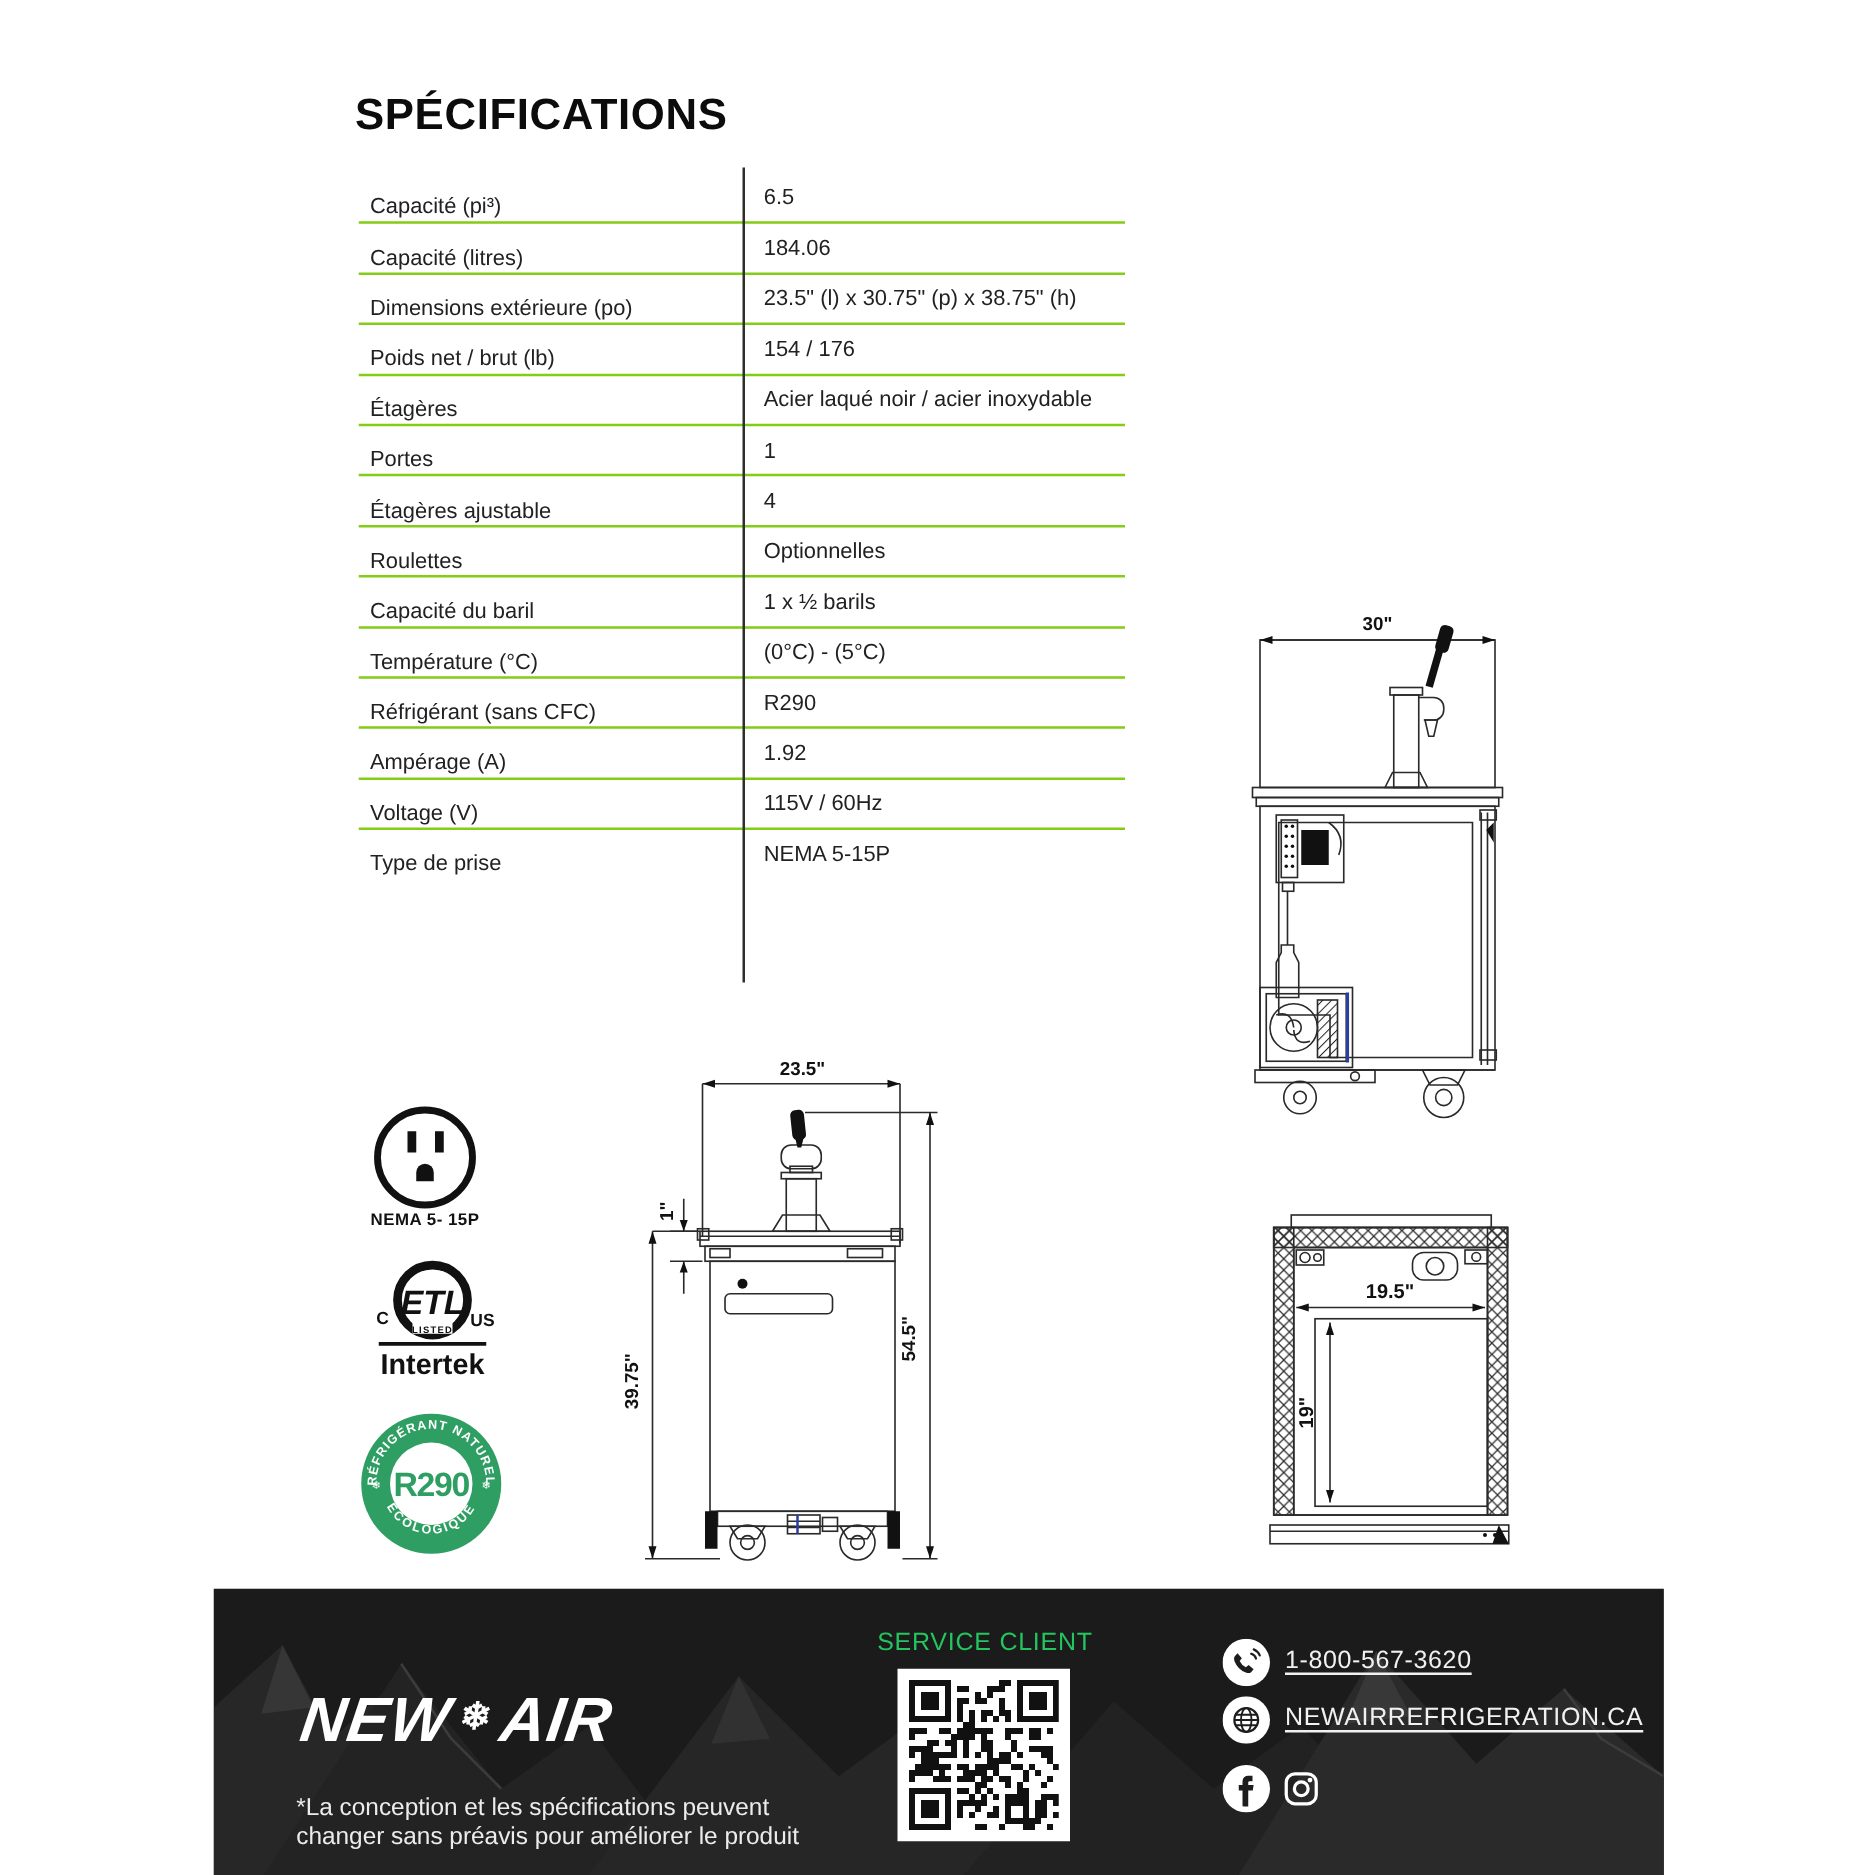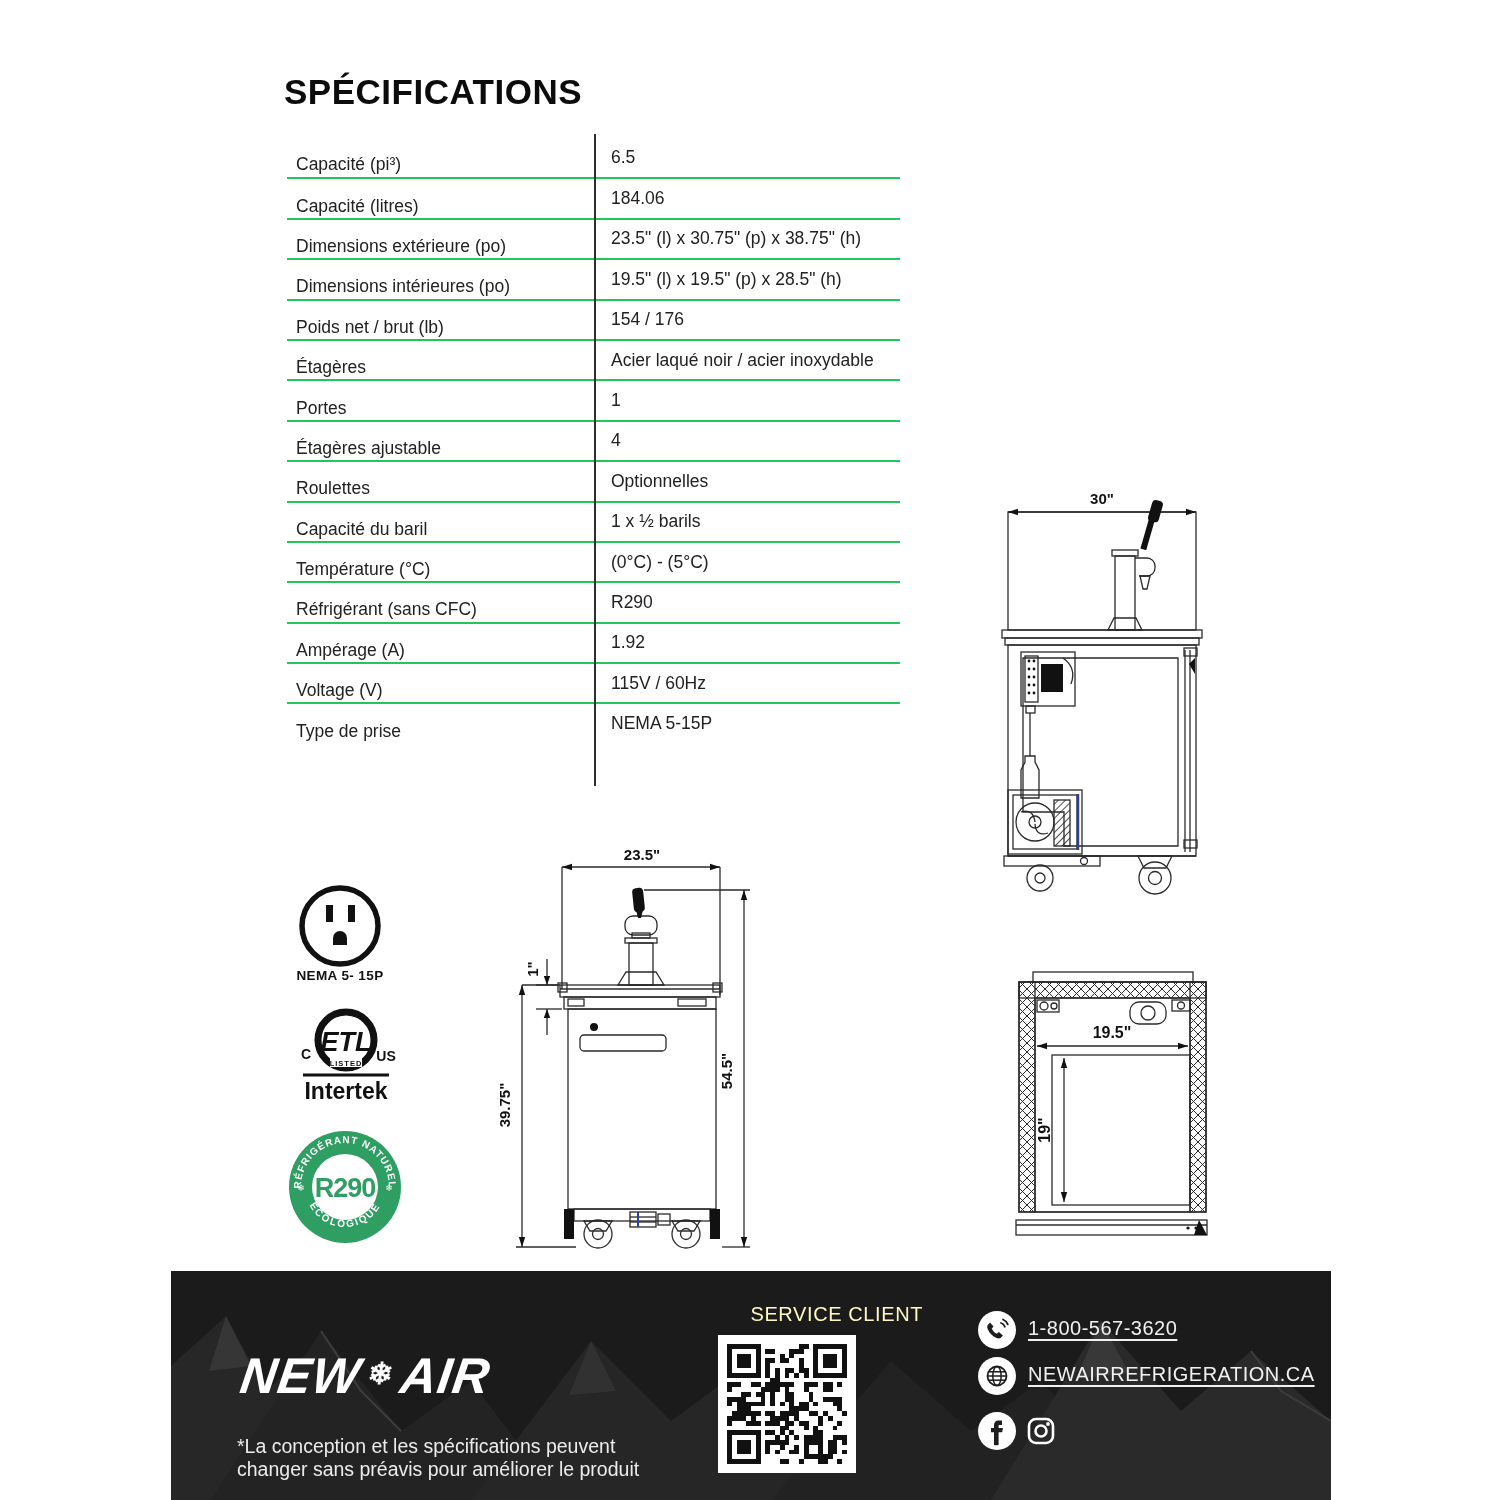--- a/index.html
+++ b/index.html
@@ -8,40 +8,40 @@
   .abs{position:absolute;}
 
   
   .title{position:absolute;left:284px;top:72px;font-size:35px;font-weight:900;
          letter-spacing:.5px;color:#0c0c0c;}
 
   
   .spec-table{position:absolute;left:287px;top:137px;width:613px;}
   .spec-divider{position:absolute;left:307px;top:-3px;width:2px;height:652px;background:#2e2e2e;}
   .spec-row{display:flex;align-items:center;height:40.4px;box-sizing:border-box;}
-  .spec-row + .spec-row{border-top:2px solid #22c55e;}
+  .spec-row + .spec-row{border-top:2px solid #84cc16;}
   .spec-label{width:308px;padding-left:9px;box-sizing:border-box;font-size:17.5px;color:#212121;margin-top:15px;}
   .spec-value{flex:1;padding-left:16px;font-size:17.5px;color:#212121;}
 
   
   svg text{font-family:"Liberation Sans",sans-serif;}
   .dim{font-weight:700;font-size:15px;fill:#111;}
   .lineart{stroke:#2a2a2a;fill:none;stroke-width:1.3px;}
 
   
   .cert-label{font-weight:700;fill:#111;}
 
   
   .footer{position:absolute;left:171px;top:1271px;width:1160px;height:229px;background:#1b1b1b;overflow:hidden;}
   .brand{position:absolute;left:70px;top:76px;display:flex;align-items:center;gap:7px;
          color:#fff;font-weight:900;font-style:italic;font-size:50px;letter-spacing:1px;
          transform:skewX(-8deg);white-space:nowrap;}
   .brand .flake{font-size:30px;font-style:normal;margin-top:-6px;}
   .disclaimer{position:absolute;left:66px;top:164px;font-size:19.5px;line-height:1.2;color:#ececec;}
-  .service{position:absolute;left:482px;top:32px;width:270px;text-align:right;color:#fef9c3;
+  .service{position:absolute;left:482px;top:32px;width:270px;text-align:center;color:#22c55e;
            font-size:20px;letter-spacing:.6px;}
   .qr{position:absolute;left:547px;top:64px;width:138px;height:138px;background:#fff;
       padding:9px;box-sizing:border-box;}
   .contact-link{position:absolute;color:#f1f1f1;font-size:20px;letter-spacing:.5px;
                 text-decoration:underline;text-underline-offset:4px;white-space:nowrap;}
   .icon-abs{position:absolute;width:38px;height:38px;}
 </style>
 </head>
 <body>
 
@@ -60,24 +60,20 @@
     <div class="spec-row">
       <div class="spec-label">Capacité (litres)</div>
       <div class="spec-value">184.06</div>
     </div>
 
     <div class="spec-row">
       <div class="spec-label">Dimensions extérieure (po)</div>
       <div class="spec-value">23.5" (l) x 30.75" (p) x 38.75" (h)</div>
     </div>
 
-    <div class="spec-row">
-      <div class="spec-label">Dimensions intérieures (po)</div>
-      <div class="spec-value">19.5" (l) x 19.5" (p) x 28.5" (h)</div>
-    </div>
 
 
     <div class="spec-row">
       <div class="spec-label">Poids net / brut (lb)</div>
       <div class="spec-value">154 / 176</div>
     </div>
 
     <div class="spec-row">
       <div class="spec-label">Étagères</div>
       <div class="spec-value">Acier laqué noir / acier inoxydable</div>

